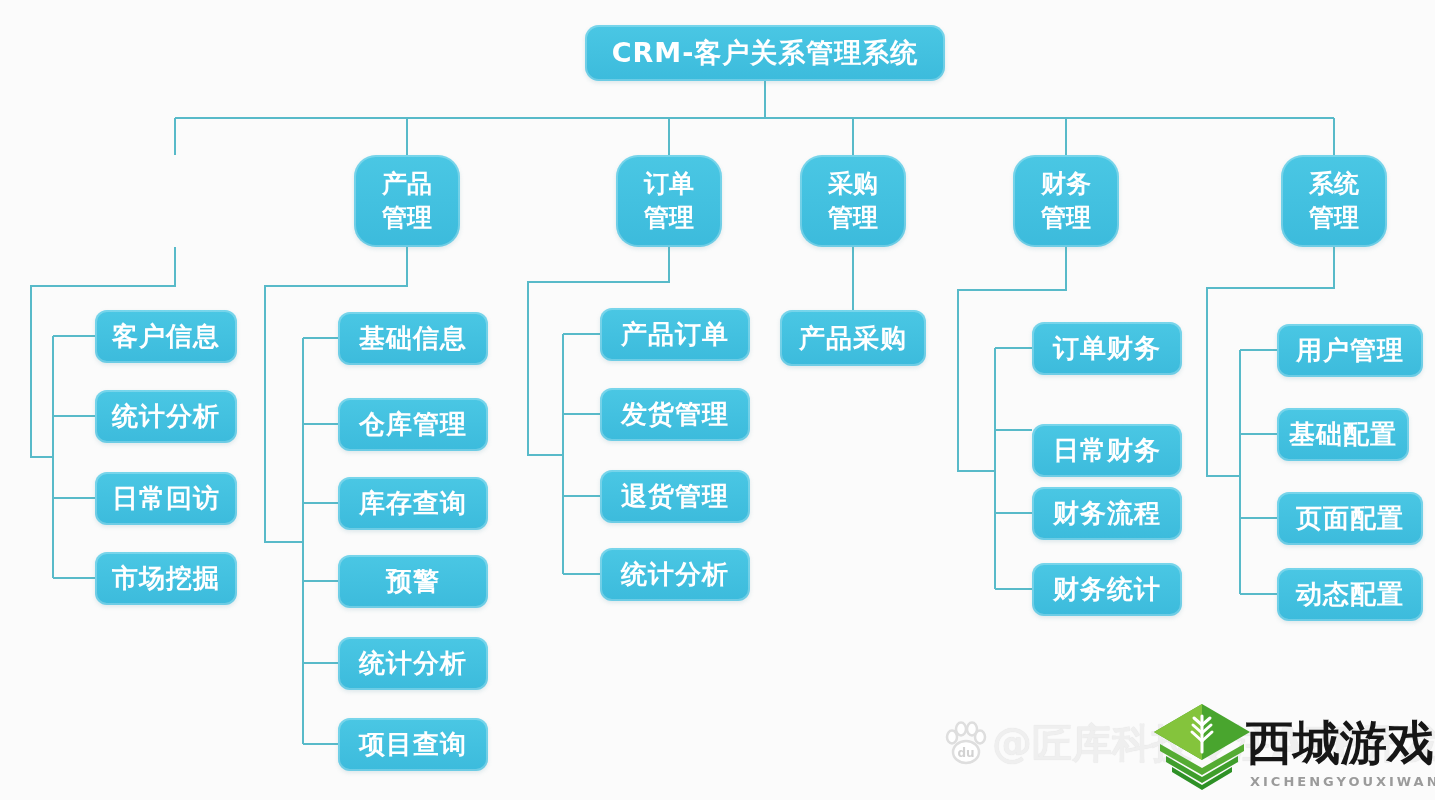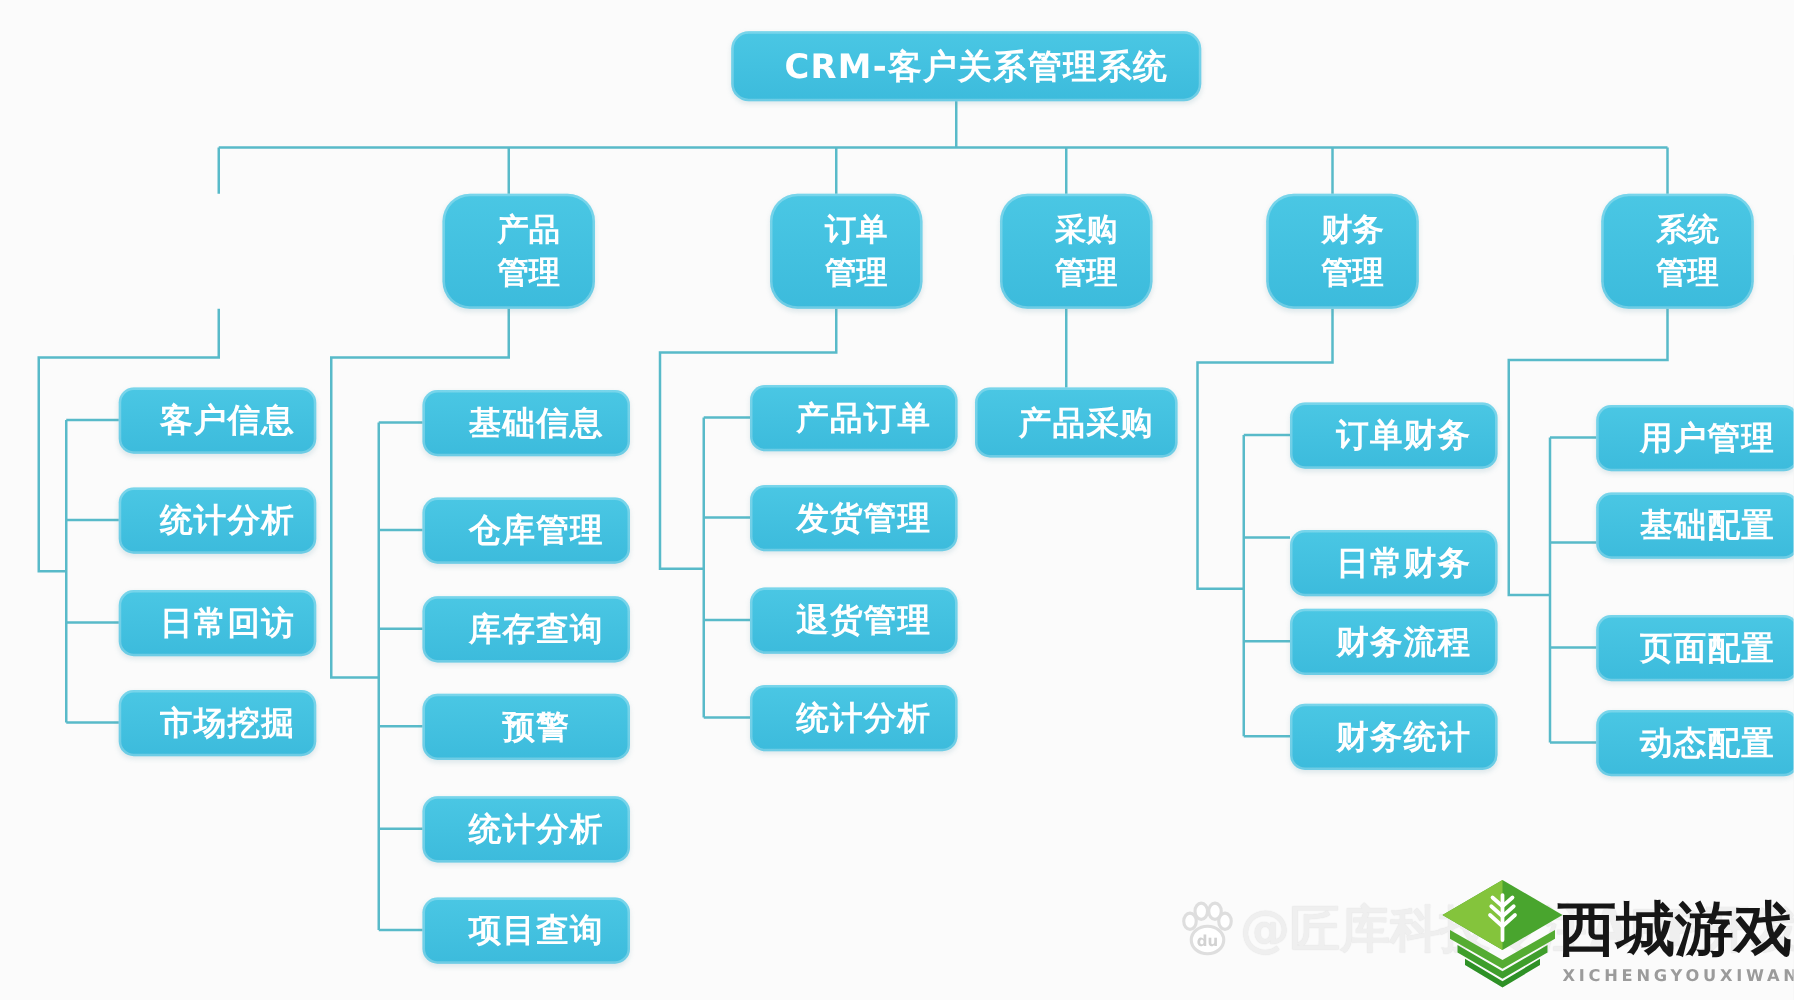--- a/index.html
+++ b/index.html
@@ -8,21 +8,20 @@
     overflow:hidden;font-family:"DejaVu Sans","Liberation Sans",sans-serif;
   }
   #connectors{position:absolute;left:0;top:0;z-index:0;}
   .node{
     position:absolute;z-index:2;
     background:linear-gradient(180deg,#4ac7e4 0%,#3cbbdc 100%);
     color:#ffffff;font-weight:bold;
     display:flex;align-items:center;justify-content:center;
     box-shadow:inset 0 0 0 2px rgba(255,255,255,0.25), 0 2px 4px rgba(110,160,175,0.20);
     text-align:center;
-    padding-left:16px;
   }
   .root{border-radius:14px;font-size:27px;letter-spacing:1px;}
   .lv1{width:106px;height:92px;border-radius:22px;font-size:25px;line-height:1.35;}
   .lv1 .lv1label{display:block;width:56px;}
   .leaf{border-radius:12px;font-size:26px;letter-spacing:1px;}
   
   .wm-faded{
     position:absolute;left:992px;top:716px;z-index:3;
     font-size:40px;font-weight:bold;color:#efefef;
     text-shadow:0 0 1px #dcdcdc;white-space:nowrap;
@@ -133,21 +132,21 @@
   <div class="node leaf" style="left:600px;top:548px;width:150px;height:53px">统计分析</div>
 
   <div class="node leaf" style="left:780px;top:310px;width:146px;height:56px">产品采购</div>
 
   <div class="node leaf" style="left:1032px;top:322px;width:150px;height:53px">订单财务</div>
   <div class="node leaf" style="left:1032px;top:424px;width:150px;height:53px">日常财务</div>
   <div class="node leaf" style="left:1032px;top:487px;width:150px;height:53px">财务流程</div>
   <div class="node leaf" style="left:1032px;top:563px;width:150px;height:53px">财务统计</div>
 
   <div class="node leaf" style="left:1277px;top:324px;width:146px;height:53px">用户管理</div>
-  <div class="node leaf" style="left:1277px;top:394px;width:146px;height:53px">基础配置</div>
+  <div class="node leaf" style="left:1277px;top:408px;width:132px;height:53px">基础配置</div>
   <div class="node leaf" style="left:1277px;top:492px;width:146px;height:53px">页面配置</div>
   <div class="node leaf" style="left:1277px;top:568px;width:146px;height:53px">动态配置</div>
 
   <div class="wm-paw">
     <svg width="44" height="48" viewBox="0 0 44 48">
       <g fill="#ffffff" stroke="#dedede" stroke-width="2.5">
         <ellipse cx="8" cy="17" rx="5" ry="6.5"></ellipse>
         <ellipse cx="17" cy="9" rx="5" ry="6.5"></ellipse>
         <ellipse cx="28" cy="9" rx="5" ry="6.5"></ellipse>
         <ellipse cx="36" cy="17" rx="5" ry="6.5"></ellipse>

